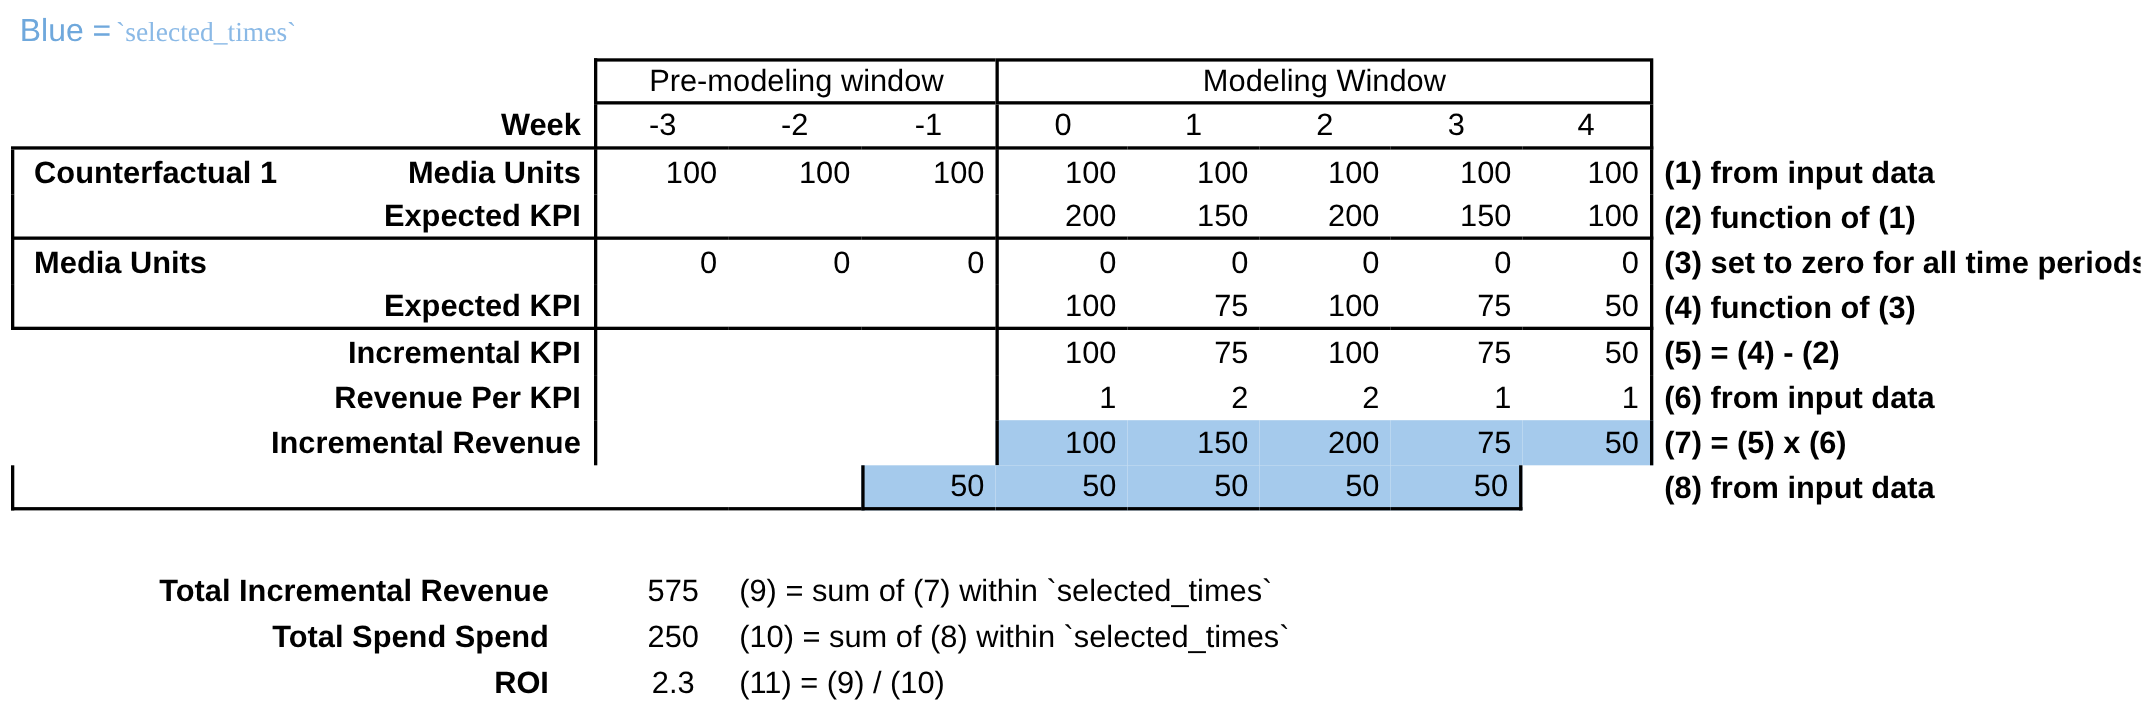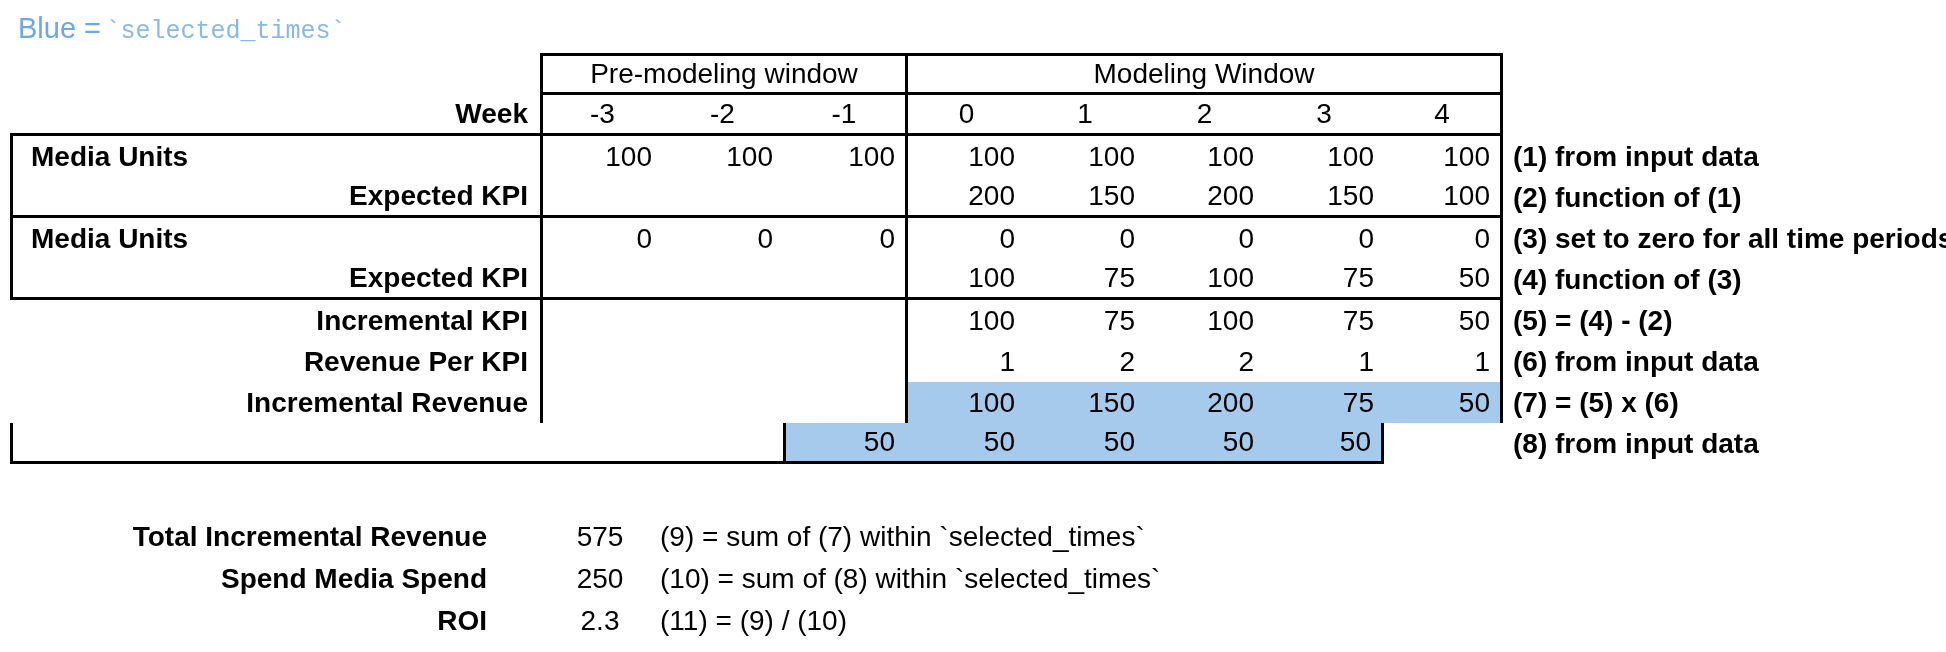--- a/index.html
+++ b/index.html
@@ -6,21 +6,21 @@
   body {
     width:1946px; height:652px; background:#ffffff; color:#000;
     font-family:"Liberation Sans","DejaVu Sans",sans-serif;
     position:relative; overflow:hidden;
   }
 
   
   .legend { position:absolute; left:18px; top:12px; white-space:nowrap; }
   .legend-prefix { font-size:29px; color:var(--legend-text,#6FA8DC); }
   .legend-code {
-    font-family:Liberation Mono, monospace;
+    font-family:Liberation Serif, serif;
     font-size:25px; color:var(--legend-code,#8ab9e6);
   }
 
   
   .tbl {
     position:absolute; left:10px; top:53px;
     display:grid;
     grid-template-columns:530px 122px 121px 122px 120px 120px 119px 120px 119px;
     grid-template-rows:42px repeat(9,41px);
   }
@@ -40,21 +40,21 @@
 
   
   .note {
     position:absolute; left:1513px; height:41px;
     display:flex; align-items:center;
     font-size:28px; white-space:nowrap;font-weight:bold;
   }
   .b { font-weight:bold; }
 
   
-  .summary { position:absolute; left:0; top:516px; }
+  .summary { position:absolute; left:12px; top:516px; }
   .srow { display:flex; height:42px; align-items:center; }
   .slabel { width:487px; text-align:right; font-weight:bold; font-size:28px; }
   .sval   { width:120px; margin-left:53px; text-align:center; font-size:28px; }
   .snote  { font-size:28px; white-space:nowrap; }
 </style>
 </head>
 <body>
 
 <div class="legend">
   <span class="legend-prefix">Blue =</span>
@@ -71,20 +71,21 @@
   <div class="c wk bb bl">-3</div>
   <div class="c wk bb">-2</div>
   <div class="c wk bb">-1</div>
   <div class="c wk bb bl">0</div>
   <div class="c wk bb">1</div>
   <div class="c wk bb">2</div>
   <div class="c wk bb">3</div>
   <div class="c wk bb br">4</div>
 
   <div class="c grp bl">
+    <span>Counterfactual 1</span>
     <span>Media Units</span>
   </div>
   <div class="c num bl">100</div>
   <div class="c num">100</div>
   <div class="c num">100</div>
   <div class="c num bl">100</div>
   <div class="c num">100</div>
   <div class="c num">100</div>
   <div class="c num">100</div>
   <div class="c num br">100</div>
@@ -170,21 +171,21 @@
 <div class="note" style="top:382px">(7) = (5) x (6)</div>
 <div class="note" style="top:423px">(8) from input data</div>
 
 <div class="summary">
   <div class="srow">
     <div class="slabel">Total Incremental Revenue</div>
     <div class="sval">575</div>
     <div class="snote">(9) = sum of (7) within `selected_times`</div>
   </div>
   <div class="srow">
-    <div class="slabel">Spend Media Spend</div>
+    <div class="slabel">Total Spend Spend</div>
     <div class="sval">250</div>
     <div class="snote">(10) = sum of (8) within `selected_times`</div>
   </div>
   <div class="srow">
     <div class="slabel">ROI</div>
     <div class="sval">2.3</div>
     <div class="snote">(11) = (9) / (10)</div>
   </div>
 </div>
 

